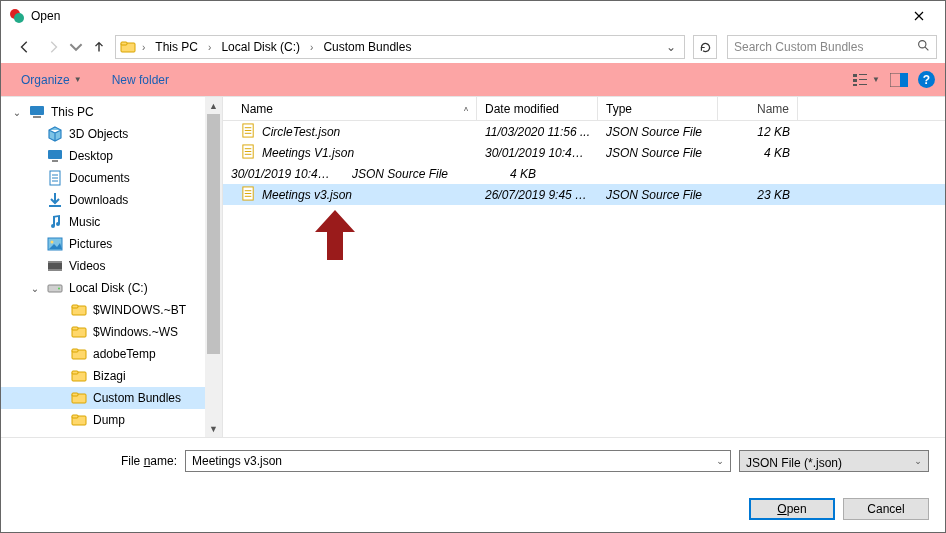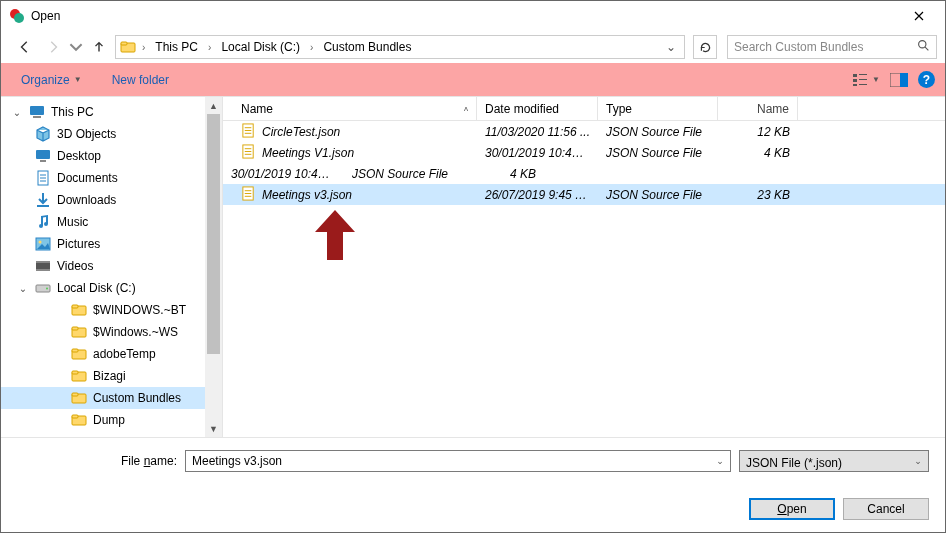--- a/index.html
+++ b/index.html
@@ -32,21 +32,21 @@
   .tb-btn { display:flex; align-items:center; gap:2px; color:#555; cursor:pointer; }
   .help-ico { width:17px; height:17px; border-radius:50%; background:#0078d4; color:#fff; font-weight:bold; font-size:12px; display:flex; align-items:center; justify-content:center; }
 
   .body { flex:1; display:flex; min-height:0; }
   .navpane { width:222px; border-right:1px solid #e5e5e5; font-size:12px; position:relative; overflow:hidden; }
   .tree { padding-top:4px; }
   .node { display:flex; align-items:center; height:22px; padding-left:10px; gap:6px; cursor:pointer; }
   .node.selected { background:#cce8ff; }
   .node .expander { width:12px; font-size:10px; color:#555; text-align:center; }
   .node .nicon { width:16px; height:16px; display:flex; align-items:center; justify-content:center; font-size:13px; }
-  .node.lvl1 { padding-left:16px; }
+  .node.lvl1 { padding-left:28px; }
   .node.lvl2 { padding-left:52px; }
   .vscroll { position:absolute; right:0; top:0; bottom:0; width:17px; background:#f0f0f0; display:flex; flex-direction:column; }
   .vscroll .arr { height:17px; display:flex; align-items:center; justify-content:center; font-size:9px; color:#555; cursor:pointer; }
   .vscroll .thumb { margin:0 2px; background:#c0c0c0; }
 
   .list { flex:1; display:flex; flex-direction:column; font-size:12px; }
   .cols { display:flex; border-bottom:1px solid #e5e5e5; color:#444; height:24px; }
   .col { border-right:1px solid #e5e5e5; padding:4px 8px; display:flex; align-items:center; gap:4px; cursor:pointer; }
   .col.name { width:254px; padding-left:18px; }
   .col.date { width:121px; }

